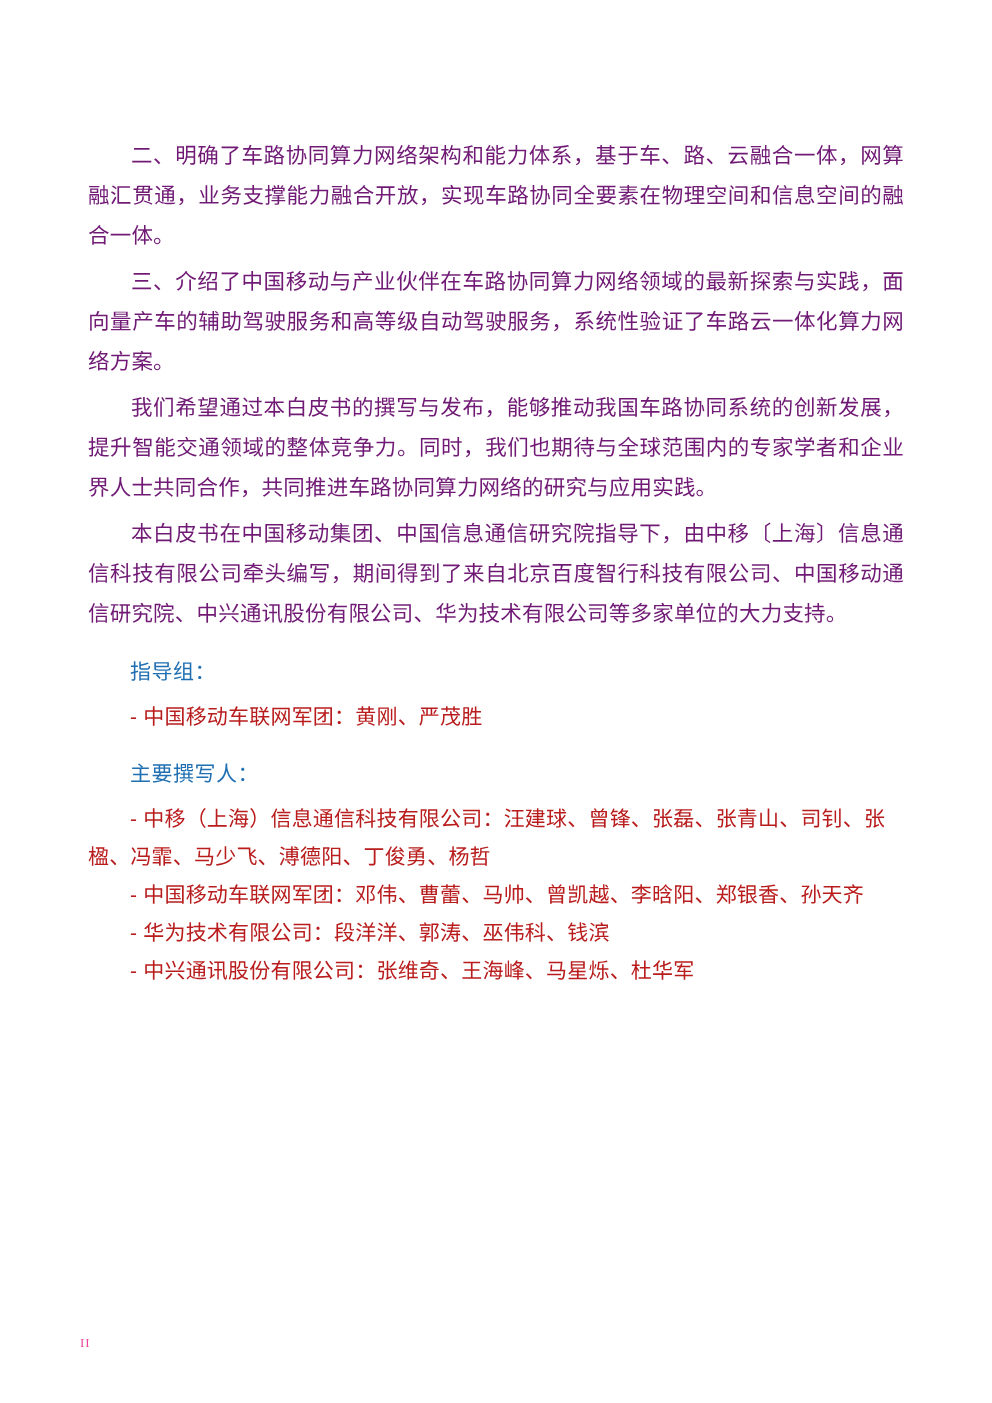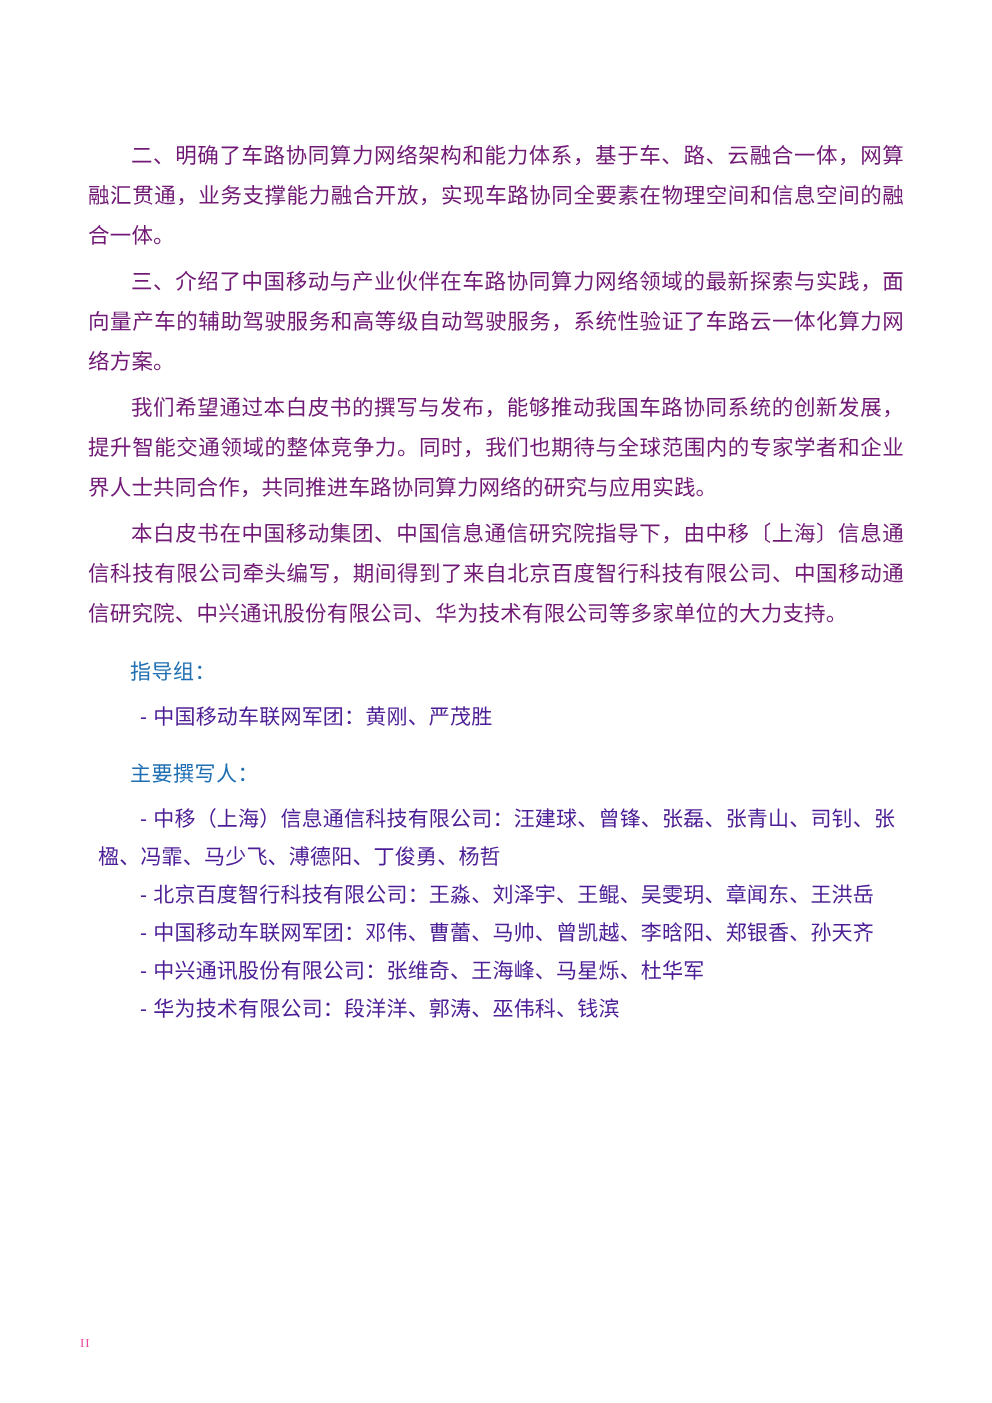--- a/index.html
+++ b/index.html
@@ -49,24 +49,23 @@
     letter-spacing: 0.5px;
   }
   ul.credit-list {
     list-style: none;
     margin: 0;
     padding: 0;
   }
   ul.credit-list li {
     font-size: 21px;
     line-height: 38px;
-    color: #4c1d95;
+    color: #b91c1c;
     text-indent: 2em;
     letter-spacing: 0.2px;
-    margin-left: 10px;
   }
   .group-block {
     margin-bottom: 2px;
   }
   .footer {
     position: absolute;
     left: 80px;
     bottom: 52px;
     width: 840px;
     border-top: 0;
@@ -93,24 +92,23 @@
       <h3 class="section-heading">指导组：</h3>
       <ul class="credit-list">
         <li>- 中国移动车联网军团：黄刚、严茂胜</li>
       </ul>
     </div>
 
     <div class="group-block">
       <h3 class="section-heading">主要撰写人：</h3>
       <ul class="credit-list">
         <li>- 中移（上海）信息通信科技有限公司：汪建球、曾锋、张磊、张青山、司钊、张楹、冯霏、马少飞、溥德阳、丁俊勇、杨哲</li>
-        <li>- 北京百度智行科技有限公司：王淼、刘泽宇、王鲲、吴雯玥、章闻东、王洪岳</li>
         <li>- 中国移动车联网军团：邓伟、曹蕾、马帅、曾凯越、李晗阳、郑银香、孙天齐</li>
+        <li>- 华为技术有限公司：段洋洋、郭涛、巫伟科、钱滨</li>
         <li>- 中兴通讯股份有限公司：张维奇、王海峰、马星烁、杜华军</li>
-        <li>- 华为技术有限公司：段洋洋、郭涛、巫伟科、钱滨</li>
       </ul>
     </div>
 
   </div>
 
   <div class="footer">
     <span class="page-number">II</span>
   </div>
 </div>
 

